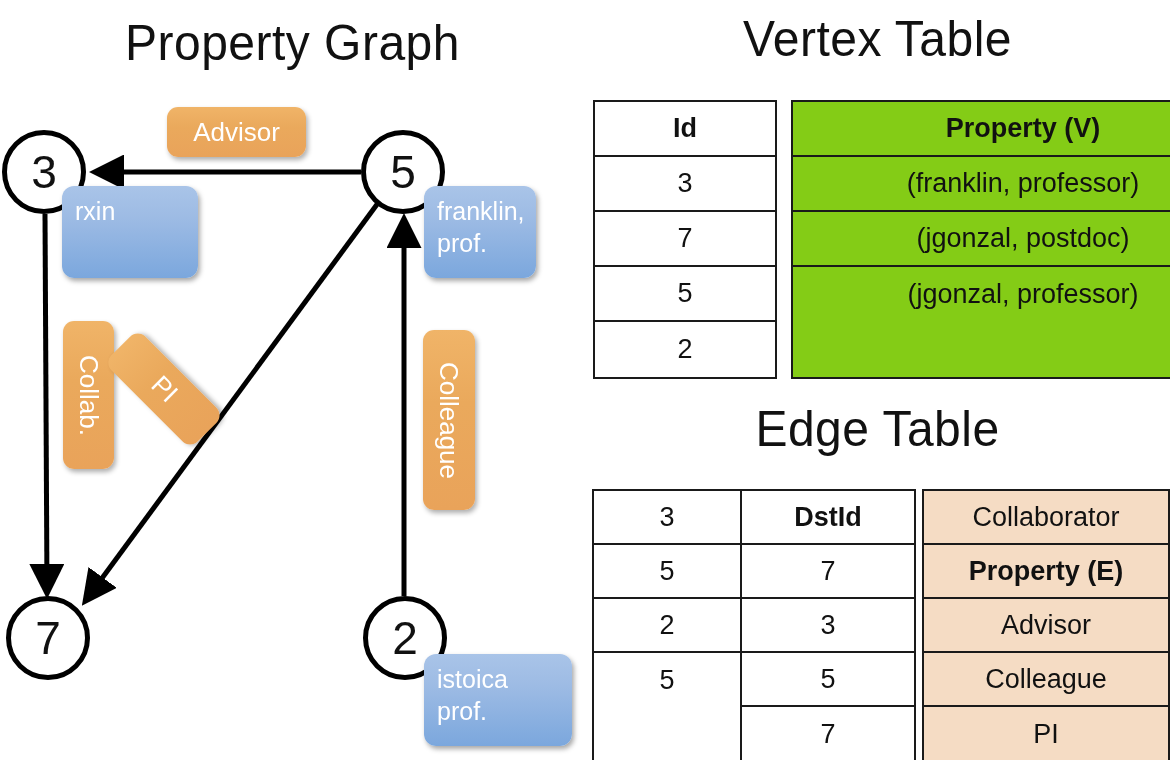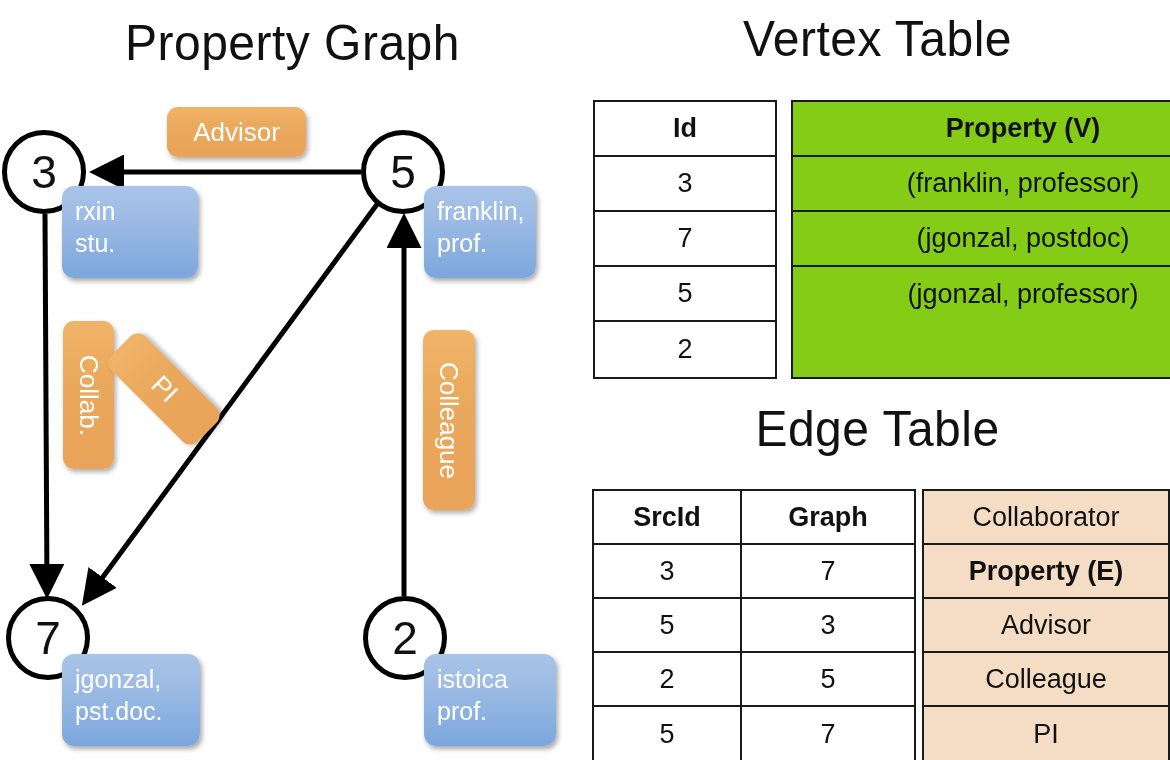--- a/index.html
+++ b/index.html
@@ -78,21 +78,21 @@
     font-weight: 300;
     font-size: 25px;
     line-height: 1.28;
     padding: 9px 8px 0 13px;
     box-sizing: border-box;
     z-index: 4;
   }
   #prop-3 { left: 62px;  top: 186px; width: 136px; height: 92px; }
   #prop-5 { left: 424px; top: 186px; width: 112px; height: 92px; }
   #prop-7 { left: 62px;  top: 654px; width: 138px; height: 92px; }
-  #prop-2 { left: 424px; top: 654px; width: 132px; height: 92px; }
+  #prop-2 { left: 424px; top: 654px; width: 148px; height: 92px; }
   .prop-box .line { display: block; white-space: nowrap; }
 
   
   .edge-label {
     position: absolute;
     border-radius: 11px;
     background: linear-gradient(to bottom, #f0b468 0%, #eaa95c 40%, #e9a35a 100%);
     box-shadow: 2px 3px 5px rgba(0,0,0,0.32);
     color: #ffffff;
     font-family: "Liberation Sans", sans-serif;
@@ -195,29 +195,24 @@
     </div>
   <div class="vnode" id="vnode-7">
       <span>7</span>
     </div>
   <div class="vnode" id="vnode-2">
       <span>2</span>
     </div>
 
   <div class="prop-box" id="prop-3">
     <span class="line">rxin</span>
-    <span class="line">stu.</span>
   </div>
   <div class="prop-box" id="prop-5">
     <span class="line">franklin,</span>
     <span class="line">prof.</span>
-  </div>
-  <div class="prop-box" id="prop-7">
-    <span class="line">jgonzal,</span>
-    <span class="line">pst.doc.</span>
   </div>
   <div class="prop-box" id="prop-2">
     <span class="line">istoica</span>
     <span class="line">prof.</span>
   </div>
 
   <div class="edge-label" id="elabel-advisor">
     <span>Advisor</span>
   </div>
   <div class="edge-label" id="elabel-collab">
@@ -242,28 +237,27 @@
   <div class="tcol col-prop">
     <div class="tcell head">Property (V)</div>
     <div class="tcell">(franklin, professor)</div>
     <div class="tcell">(jgonzal, postdoc)</div>
     <div class="tcell">(jgonzal, professor)</div>
   </div>
 </div>
 
 <div class="tbl" id="edge-table">
   <div class="tcol col-src">
-    <div class="tcell head">SrcId</div>
     <div class="tcell">3</div>
     <div class="tcell">5</div>
     <div class="tcell">2</div>
     <div class="tcell">5</div>
   </div>
   <div class="tcol col-dst">
-    <div class="tcell head">Graph</div>
+    <div class="tcell head">DstId</div>
     <div class="tcell">7</div>
     <div class="tcell">3</div>
     <div class="tcell">5</div>
     <div class="tcell">7</div>
   </div>
   <div class="tcol col-prop">
     <div class="tcell">Collaborator</div>
     <div class="tcell head">Property (E)</div>
     <div class="tcell">Advisor</div>
     <div class="tcell">Colleague</div>

